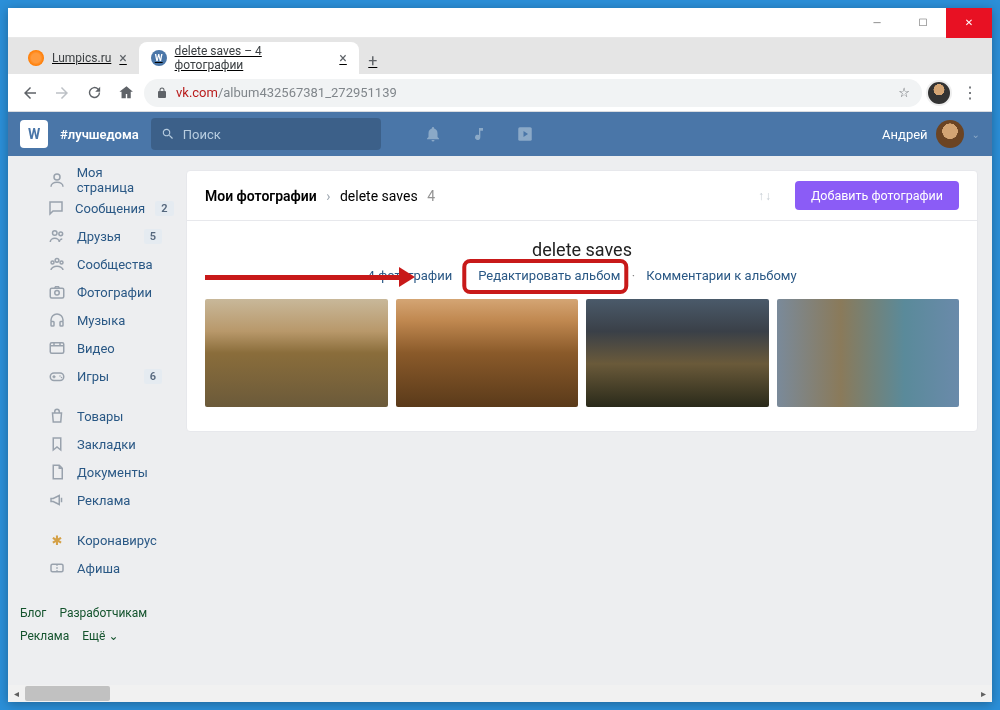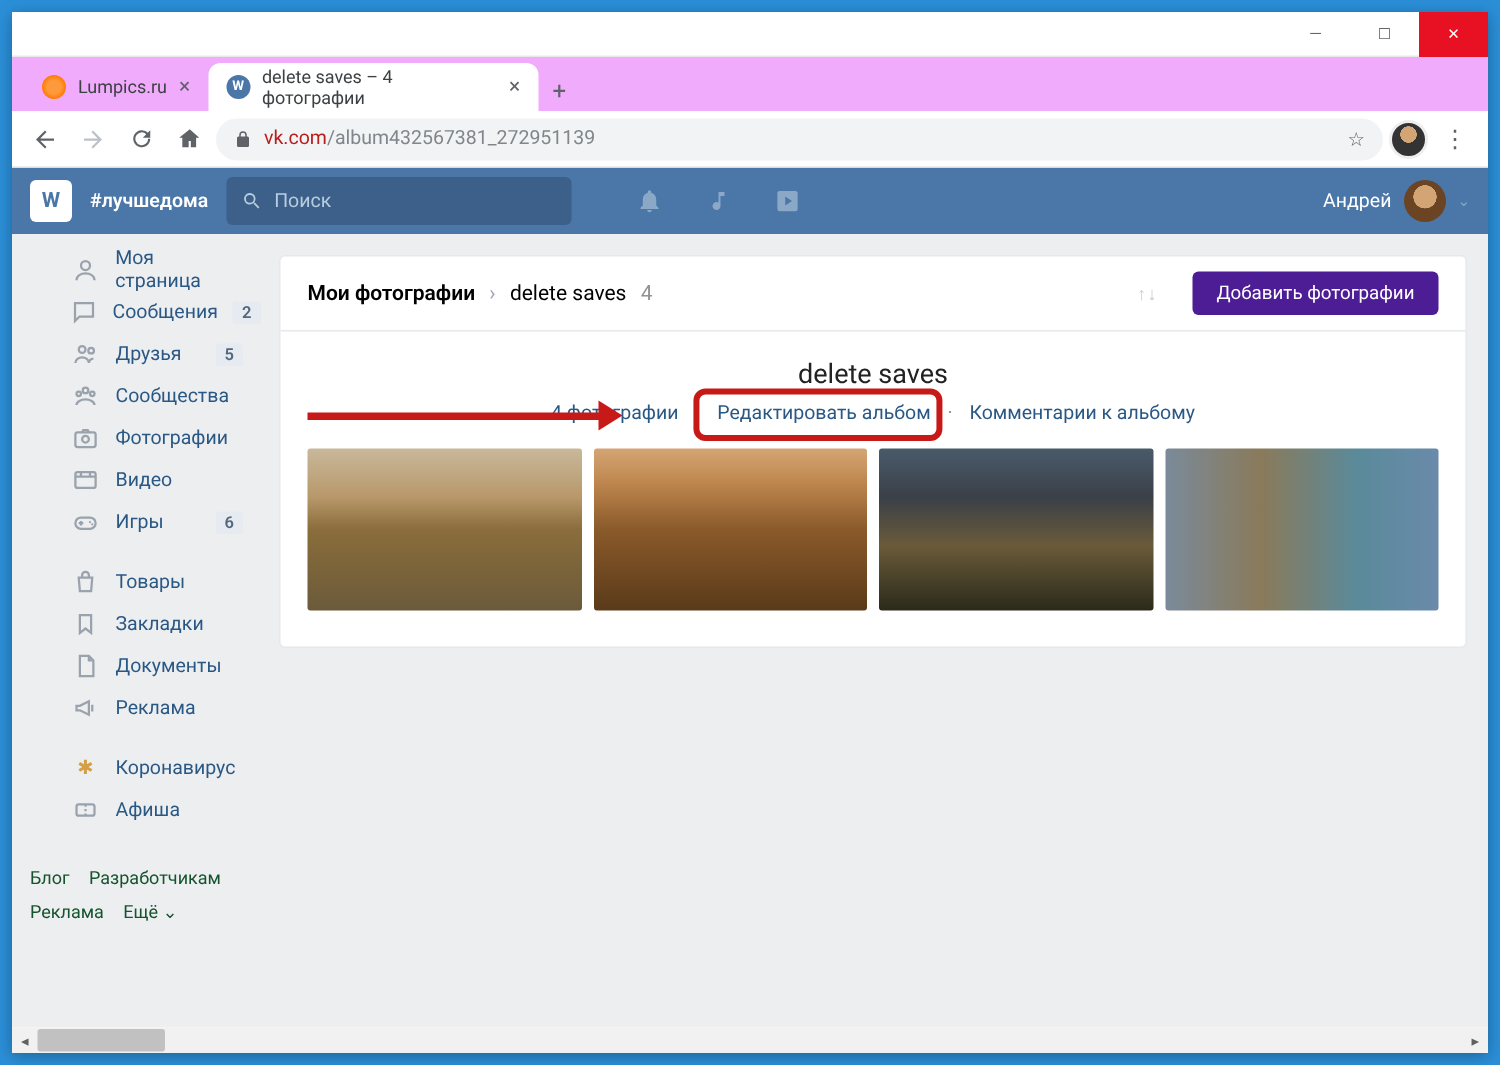--- a/index.html
+++ b/index.html
@@ -1,21 +1,21 @@
 <!DOCTYPE html>
 <html><head>
 <meta charset="utf-8">
 <style>
 *{box-sizing:border-box;margin:0;padding:0;font-family:-apple-system,BlinkMacSystemFont,Roboto,Arial,sans-serif;}
 body{background:#2b8fd8;padding:8px;width:1000px;height:710px;overflow:hidden;}
 .window{background:#fff;height:100%;display:flex;flex-direction:column;box-shadow:0 2px 10px rgba(0,0,0,.3);}
 .titlebar{height:30px;background:#fff;display:flex;align-items:center;justify-content:flex-end;border-bottom:1px solid #e8e8e8;}
 .winbtn{width:46px;height:30px;display:flex;align-items:center;justify-content:center;color:#666;font-size:10px;}
 .winbtn.close{background:#e81123;color:#fff;}
-.tabstrip{height:36px;background:#f0abfc;display:flex;align-items:flex-end;padding-left:8px;}
+.tabstrip{height:36px;background:#e5e5e5;display:flex;align-items:flex-end;padding-left:8px;text-decoration:underline;}
 .tab{height:32px;display:flex;align-items:center;padding:0 12px;gap:8px;font-size:12px;color:#3c4043;border-radius:8px 8px 0 0;max-width:220px;}
 .tab.active{background:#fff;}
 .tab .favicon{width:16px;height:16px;border-radius:50%;}
 .fav-lumpics{background:radial-gradient(circle,#ff9a3c 40%,#ff7b00 70%);}
 .fav-vk{background:#4a76a8;border-radius:3px;color:#fff;font-size:9px;font-weight:bold;display:flex;align-items:center;justify-content:center;}
 .tab .x{color:#5f6368;font-size:14px;margin-left:auto;}
 .newtab{width:28px;height:28px;display:flex;align-items:center;justify-content:center;color:#5f6368;font-size:16px;}
 .addrbar{height:38px;background:#fff;display:flex;align-items:center;padding:0 8px;gap:4px;border-bottom:1px solid #dadce0;}
 .addrbtn{width:28px;height:28px;display:flex;align-items:center;justify-content:center;color:#5f6368;border-radius:50%;}
 .addrbtn.disabled{color:#bdc1c6;}
@@ -52,21 +52,21 @@
 .footer-links span{margin-right:10px;}
 .main{flex:1;padding:14px 14px 0 14px;}
 .card{background:#fff;border:1px solid #e7e8ec;border-radius:4px;}
 .card-head{height:50px;display:flex;align-items:center;padding:0 18px;border-bottom:1px solid #e7e8ec;gap:10px;}
 .crumbs{font-size:14px;color:#000;font-weight:600;}
 .crumbs .sep{color:#9ea7b1;margin:0 6px;font-weight:normal;}
 .crumbs .sub{color:#000;font-weight:normal;}
 .crumbs .cnt{color:#939393;margin-left:6px;font-weight:normal;}
 .sort-icon{margin-left:auto;margin-right:14px;color:#c5ccd3;display:flex;gap:1px;}
 .sort-icon span{font-size:12px;}
-.add-btn{background:#4c1d95;color:#fff;font-size:12.5px;padding:7px 16px;border-radius:4px;cursor:pointer;}
+.add-btn{background:#8b5cf6;color:#fff;font-size:12.5px;padding:7px 16px;border-radius:4px;cursor:pointer;}
 .card-body{padding:18px 18px 24px;position:relative;}
 .album-title{text-align:center;font-size:18px;color:#222;margin-bottom:8px;}
 .album-links{text-align:center;font-size:13px;color:#2a5885;margin-bottom:16px;}
 .album-links span{margin:0 4px;}
 .album-links .dot{color:#888;}
 .hl{position:absolute;border:4px solid #c81919;border-radius:8px;padding:4px 8px;top:38px;left:50%;transform:translateX(-72%);}
 .arrow{position:absolute;top:46px;left:18px;width:210px;height:20px;}
 .arrow::before{content:"";position:absolute;left:0;right:14px;top:8px;height:5px;background:#c81919;}
 .arrow::after{content:"";position:absolute;right:0;top:0;border-left:16px solid #c81919;border-top:10px solid transparent;border-bottom:10px solid transparent;}
 .thumbs{display:flex;gap:8px;}
@@ -223,20 +223,30 @@
                   <rect x="3" y="7" width="18" height="13" rx="2" fill="none" stroke="#99a2ad" stroke-width="2"></rect>
                   <circle cx="12" cy="13" r="3" fill="none" stroke="#99a2ad" stroke-width="2"></circle>
                   <path d="M9 7l1-2h4l1 2" fill="none" stroke="#99a2ad" stroke-width="2"></path>
                 </svg>
               </span>
               <span>Фотографии</span>
             </div>
           <div class="nav-item">
               <span class="nav-icon">
                 <svg width="18" height="18" viewBox="0 0 24 24">
+                  <path d="M4 14v-2a8 8 0 0 1 16 0v2" fill="none" stroke="#99a2ad" stroke-width="2"></path>
+                  <rect x="4" y="14" width="4" height="6" rx="1" fill="none" stroke="#99a2ad" stroke-width="2"></rect>
+                  <rect x="16" y="14" width="4" height="6" rx="1" fill="none" stroke="#99a2ad" stroke-width="2"></rect>
+                </svg>
+              </span>
+              <span>Музыка</span>
+            </div>
+          <div class="nav-item">
+              <span class="nav-icon">
+                <svg width="18" height="18" viewBox="0 0 24 24">
                   <rect x="3" y="5" width="18" height="14" rx="2" fill="none" stroke="#99a2ad" stroke-width="2"></rect>
                   <line x1="3" y1="9" x2="21" y2="9" stroke="#99a2ad" stroke-width="2"></line>
                   <line x1="8" y1="5" x2="8" y2="9" stroke="#99a2ad" stroke-width="2"></line>
                   <line x1="16" y1="5" x2="16" y2="9" stroke="#99a2ad" stroke-width="2"></line>
                 </svg>
               </span>
               <span>Видео</span>
             </div>
           <div class="nav-item">
               <span class="nav-icon">

